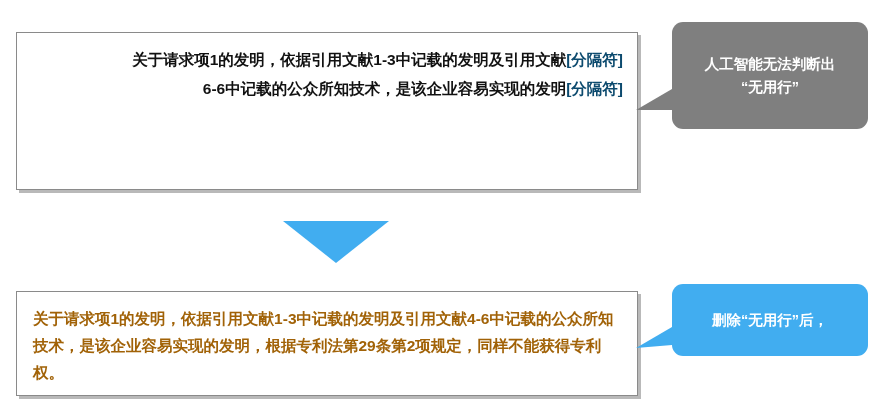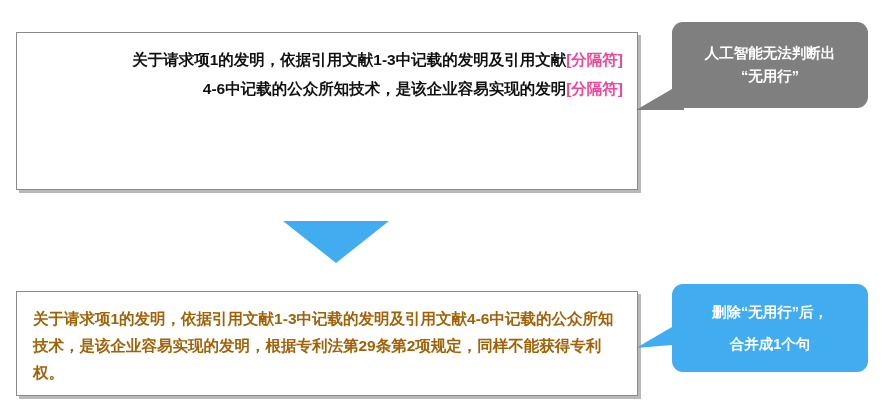--- a/index.html
+++ b/index.html
@@ -44,21 +44,21 @@
     font-size: 15.5px;
     font-weight: bold;
     color: #111111;
     line-height: 29px;
     white-space: nowrap;
     letter-spacing: 0px;
   }
   #top-box .doc-line { text-align: right; }
 
   .tag {
-    color: #ec4899;
+    color: #0c4a6e;
     font-weight: bold;
   }
 
   .para {
     font-size: 15.5px;
     font-weight: bold;
     color: #a16207;
     line-height: 27px;
     text-align: left;
   }
@@ -88,49 +88,49 @@
     color: #ffffff;
     line-height: 23px;
     white-space: nowrap;
     text-align: center;
   }
 
   #callout-gray {
     left: 672px;
     top: 22px;
     width: 196px;
-    height: 86px;
+    height: 107px;
     background: #7f7f7f;
   }
   #callout-blue {
     left: 672px;
     top: 284px;
     width: 196px;
-    height: 88px;
+    height: 72px;
     background: #41adf0;
     gap: 9px;
   }
 
   .tail-svg {
     position: absolute;
     overflow: visible;
     pointer-events: none;
   }
   #tail-gray { left: 630px; top: 60px; width: 110px; height: 60px; }
   #tail-blue { left: 630px; top: 320px; width: 110px; height: 60px; }
 </style>
 </head>
 <body>
 
 <div class="doc-box" id="top-box">
   <div class="doc-line">
     <span>关于请求项1的发明，依据引用文献1-3中记载的发明及引用文献</span><span class="tag">[分隔符]</span>
   </div>
   <div class="doc-line">
-    <span>4-6中记载的公众所知技术，是该企业容易实现的发明</span><span class="tag">[分隔符]</span>
+    <span>6-6中记载的公众所知技术，是该企业容易实现的发明</span><span class="tag">[分隔符]</span>
   </div>
 </div>
 
 <svg id="flow-arrow" viewBox="0 0 106 42">
   <polygon points="0,0 106,0 53,42" fill="#41adf0"></polygon>
 </svg>
 
 <div class="doc-box" id="bottom-box">
   <div class="para">关于请求项1的发明，依据引用文献1-3中记载的发明及引用文献4-6中记载的公众所知技术，是该企业容易实现的发明，根据专利法第29条第2项规定，同样不能获得专利权。</div>
 </div>
@@ -141,14 +141,13 @@
 <div class="callout" id="callout-gray">
   <div class="callout-line">人工智能无法判断出</div>
   <div class="callout-line">“无用行”</div>
 </div>
 
 <svg class="tail-svg" id="tail-blue" viewBox="0 0 110 60">
   <polygon points="6,28 54,0 54,24" fill="#41adf0"></polygon>
 </svg>
 <div class="callout" id="callout-blue">
   <div class="callout-line">删除“无用行”后，</div>
-  <div class="callout-line">合并成1个句</div>
 </div>
 
 </body></html>

